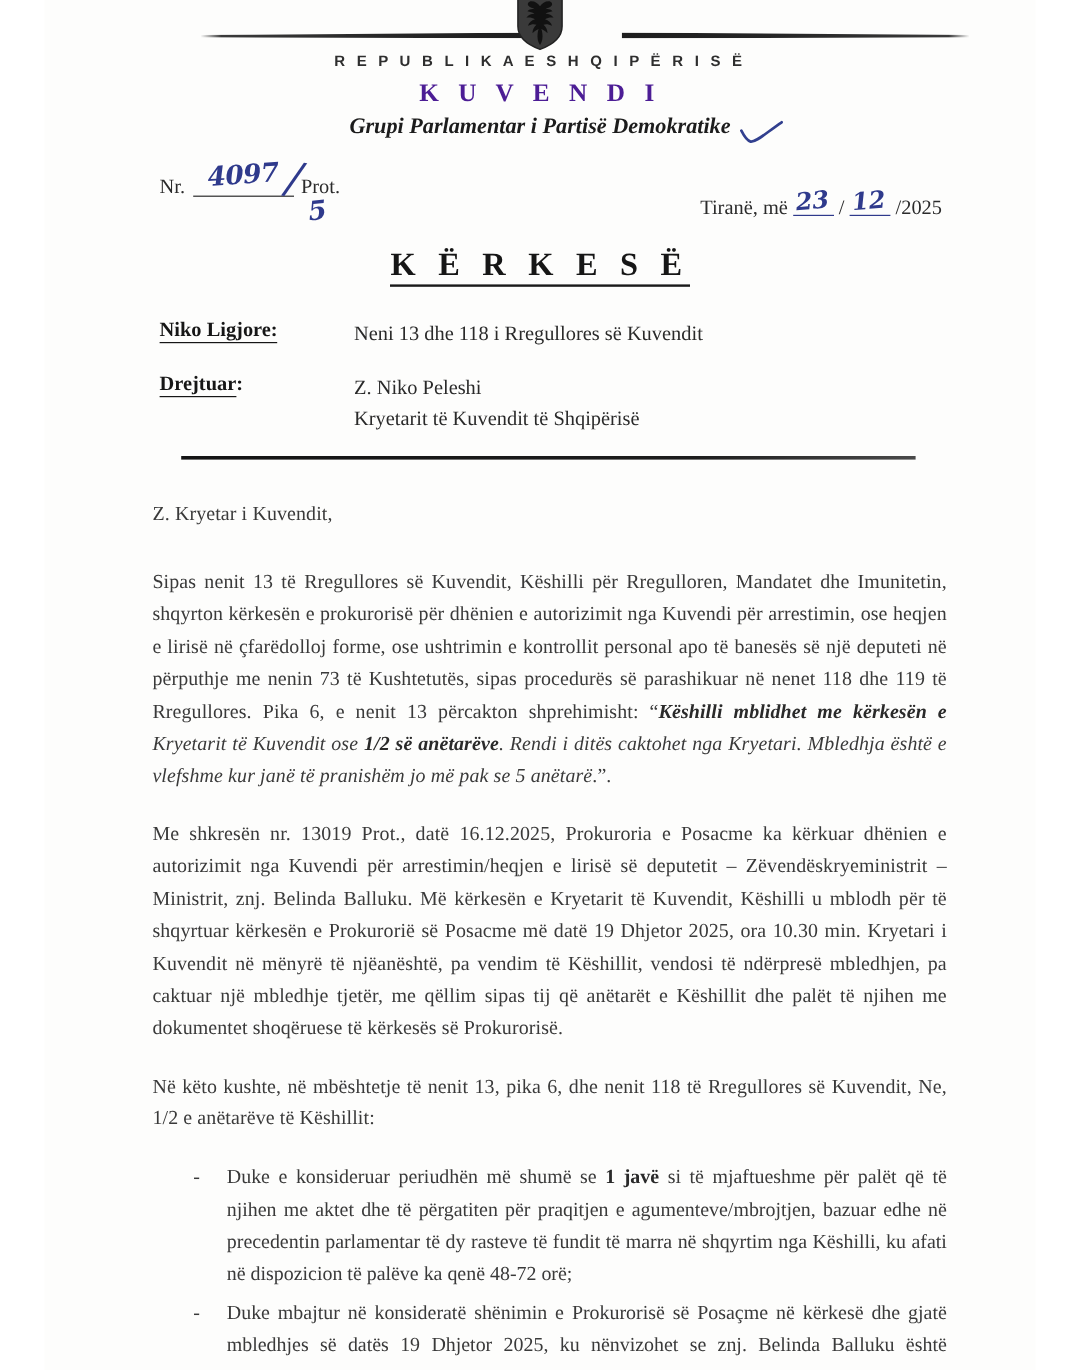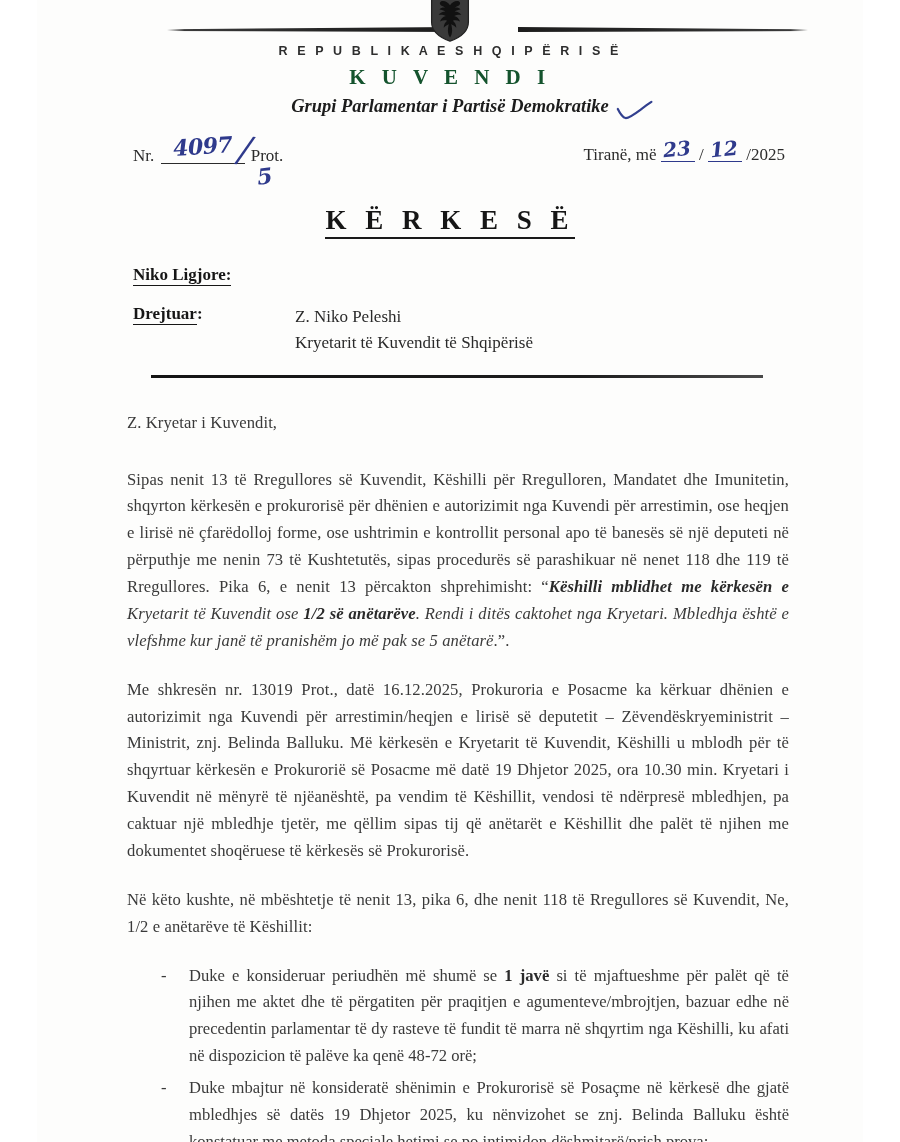--- a/index.html
+++ b/index.html
@@ -60,21 +60,21 @@
     font-size: 12.5px;
     font-weight: bold;
     letter-spacing: 3.1px;
     color: #2e2e2e;
     margin-top: 2px;
   }
   .lh-kuvendi {
     font-size: 21px;
     font-weight: bold;
     letter-spacing: 5.5px;
-    color: #14532d;
+    color: #4c1d95;
     margin-top: 7px;
   }
   .lh-grupi-wrap {
     position: relative;
     display: inline-block;
     margin-top: 6px;
   }
   .lh-grupi {
     font-size: 18.5px;
     font-style: italic;
@@ -139,21 +139,21 @@
   .hw-den {
     position: absolute;
     left: 96px;
     top: 20px;
     font-size: 22px;
     transform: rotate(-6deg);
   }
   .datebox {
     position: absolute;
     right: 78px;
-    top: 6px;
+    top: 24px;
     font-size: 17px;
     white-space: nowrap;
   }
   .date-line {
     display: inline-block;
     position: relative;
     width: 34px;
     border-bottom: 1.5px solid #2f3a8c;
     height: 18px;
     vertical-align: -2px;
@@ -322,20 +322,21 @@
 
   <div class="title">
     <h1>K Ë R K E S Ë</h1>
   </div>
 
   <div class="meta">
     <div class="meta-row">
       <div class="meta-label">
         <span class="u">Niko Ligjore:</span>
       </div>
+      <div class="meta-value">Neni 13 dhe 118 i Rregullores së Kuvendit</div>
     </div>
 
     <div class="meta-row">
       <div class="meta-label">
         <span class="u">Drejtuar</span><span>:</span>
       </div>
       <div class="meta-value">
         <div>Z. Niko Peleshi</div>
         <div>Kryetarit të Kuvendit të Shqipërisë</div>
       </div>

